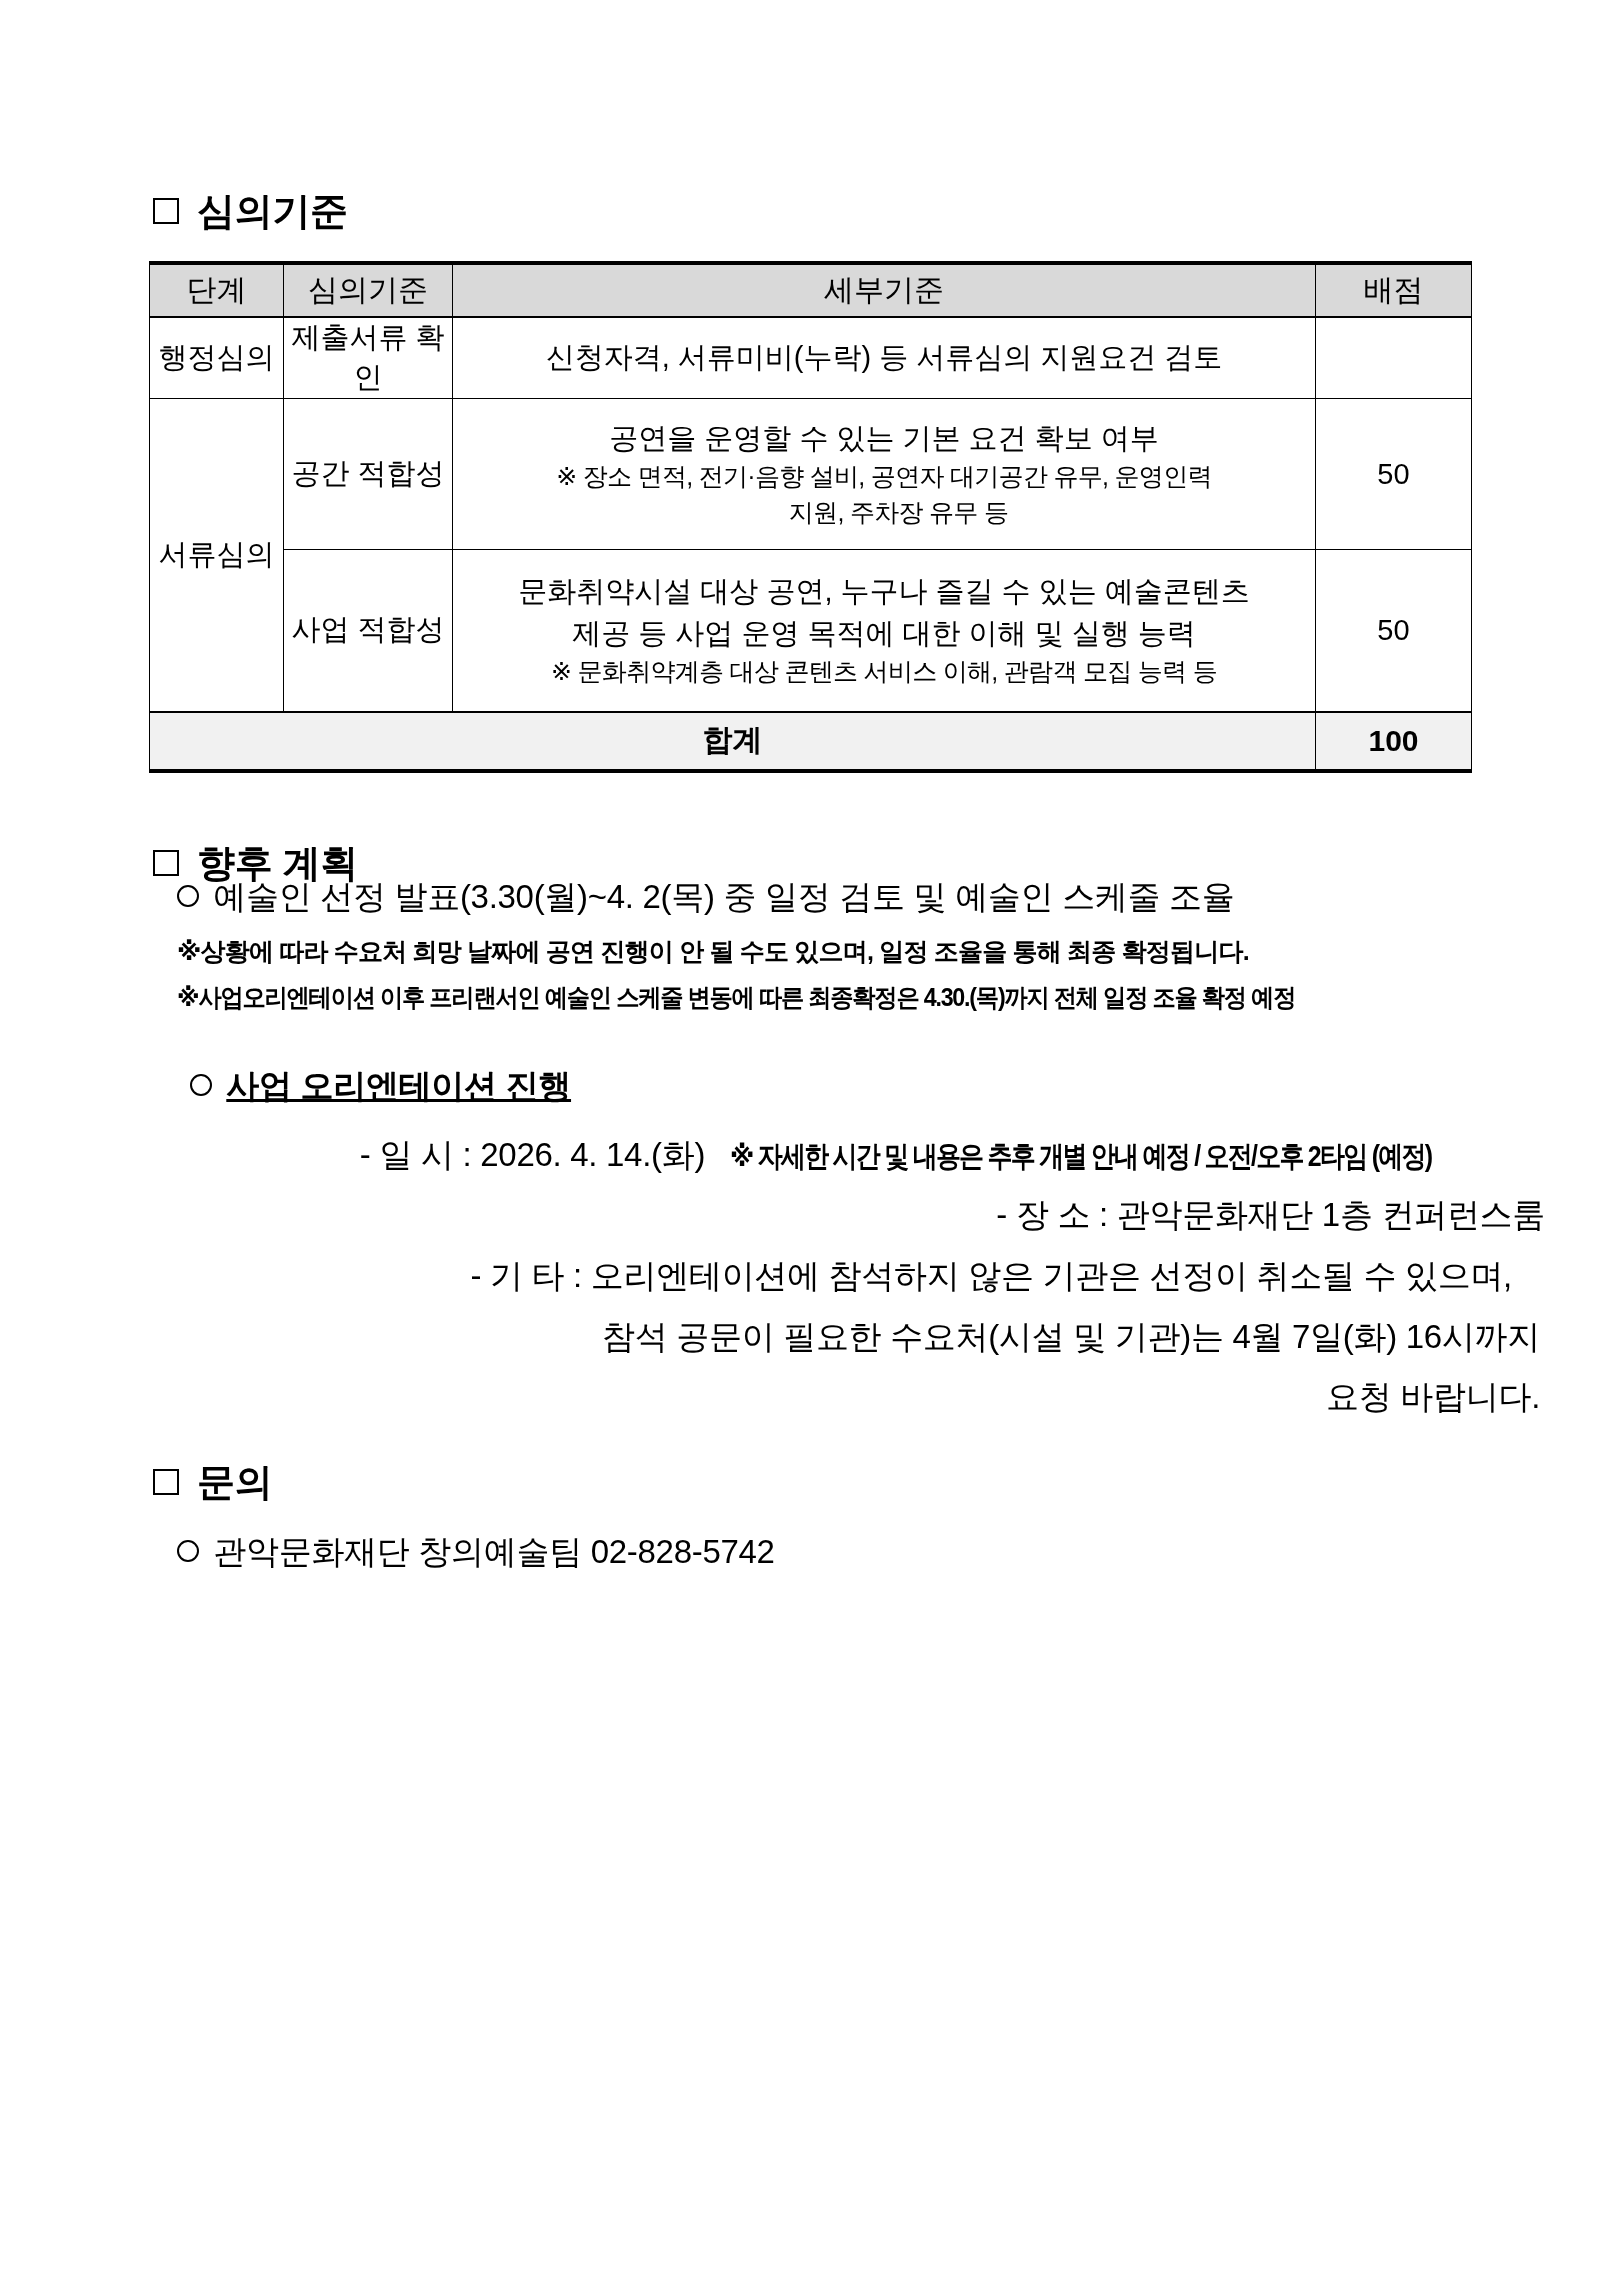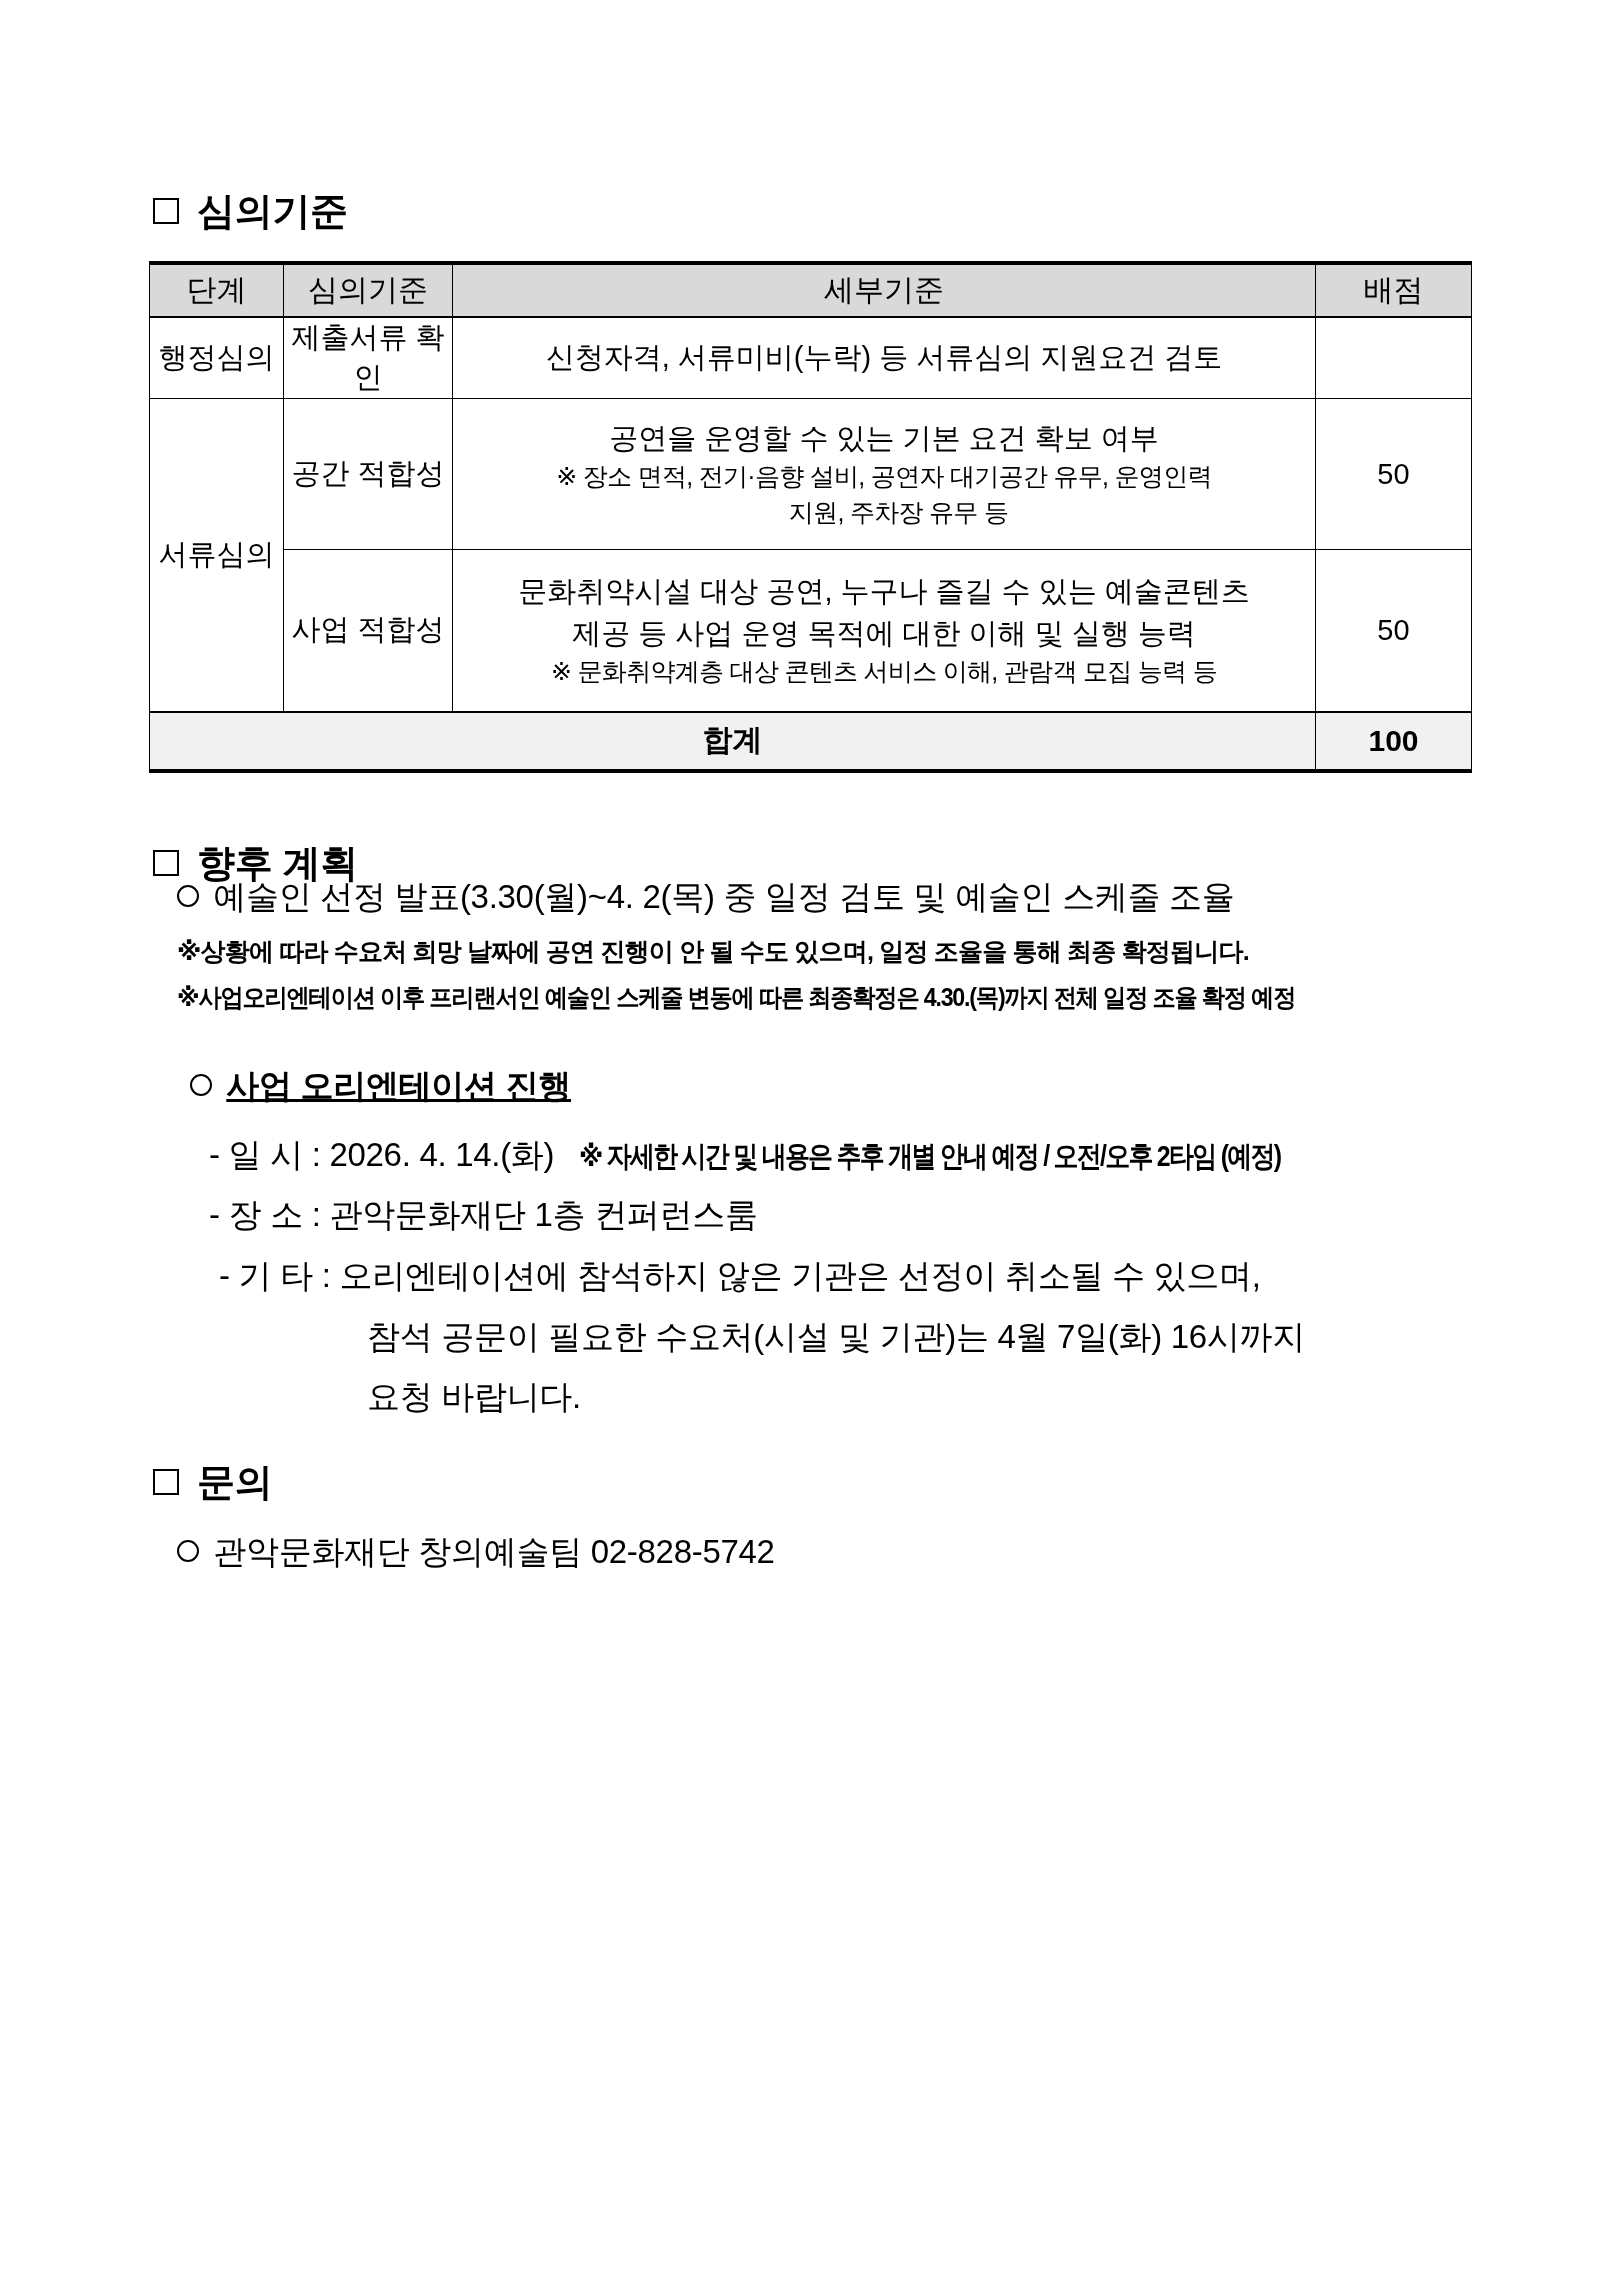--- a/index.html
+++ b/index.html
@@ -80,20 +80,21 @@
     letter-spacing: -2px;
     display: inline-block;
     transform: scaleX(0.86);
     transform-origin: left center;
     white-space: nowrap;
   }
   .hang {
     font-size: 33px;
     line-height: 1.25;
     letter-spacing: -0.3px;
+    text-align: right;
   }
 
   
   table.criteria {
     border-collapse: collapse;
     width: 1323px;
     table-layout: fixed;
     font-size: 29px;
   }
   table.criteria th,
@@ -228,21 +229,21 @@
 
   <div style="position:absolute; left:209px; top:1134px; width:1336px; white-space:nowrap;" class="hang">
     <span>- 일 시 : </span><span>2026. 4. 14.(화)</span>
     <span style="display:inline-block;width:15.6px;"></span><span class="inline-note">※ 자세한 시간 및 내용은 추후 개별 안내 예정 / 오전/오후 2타임 (예정)</span>
   </div>
 
   <div style="position:absolute; left:209px; top:1194px; width:1336px; white-space:nowrap;" class="hang">
     <span>- 장 소 : </span><span>관악문화재단 1층 컨퍼런스룸</span>
   </div>
 
-  <div style="position:absolute; left:219px; top:1255px; width:1303px;" class="hang">
+  <div style="position:absolute; left:209px; top:1255px; width:1303px;" class="hang">
     <span>- 기 타 : </span><span>오리엔테이션에 참석하지 않은 기관은 선정이 취소될 수 있으며,</span>
   </div>
   <div style="position:absolute; left:367px; top:1316px; width:1173px;" class="hang">참석 공문이 필요한 수요처(시설 및 기관)는 4월 7일(화) 16시까지</div>
   <div style="position:absolute; left:367px; top:1376px; width:1173px;" class="hang">요청 바랍니다.</div>
 
   <div style="position:absolute; left:153px; top:1463px;" class="section-head">
     <span class="sq"></span>
     <span>문의</span>
   </div>
 

